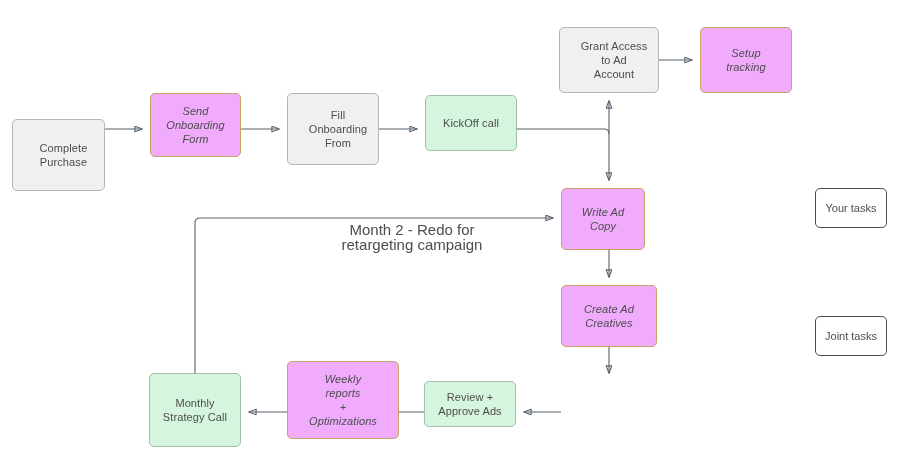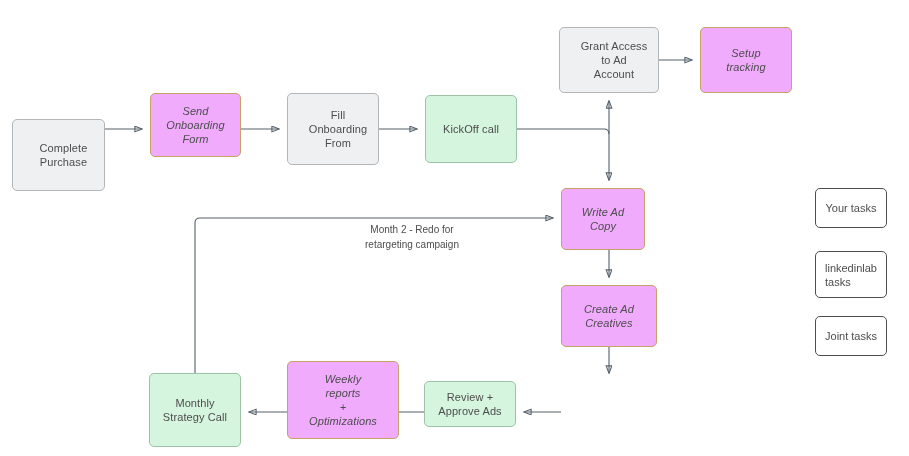--- a/index.html
+++ b/index.html
@@ -47,21 +47,21 @@
   .node.green {
     background: #d6f5de;
     border-color: #9cc3a6;
   }
   .node-label {
     display: block;
     white-space: pre-line;
   }
   .edge-label {
     position: absolute;
-    font-size: 10px;
+    font-size: 15px;
     line-height: 15px;
     color: #4d4d4d;
     text-align: center;
     white-space: pre-line;
   }
   svg.edges {
     position: absolute;
     left: 0;
     top: 0;
     width: 909px;
@@ -134,21 +134,21 @@
   <div class="node orange" style="left:150px;top:93px;width:91px;height:64px;">
     <span class="node-label">Send
 Onboarding
 Form</span>
   </div>
   <div class="node gray" style="left:287px;top:93px;width:92px;height:72px;">
     <span class="node-label">Fill
 Onboarding
 From</span>
   </div>
-  <div class="node green" style="left:425px;top:95px;width:92px;height:68px;">
+  <div class="node green" style="left:425px;top:95px;width:92px;height:56px;">
     <span class="node-label">KickOff call</span>
   </div>
   <div class="node gray" style="left:559px;top:27px;width:100px;height:66px;">
     <span class="node-label">Grant Access
 to Ad
 Account</span>
   </div>
   <div class="node orange" style="left:700px;top:27px;width:92px;height:66px;">
     <span class="node-label">Setup
 tracking</span>
@@ -175,21 +175,17 @@
     <span class="node-label">Monthly
 Strategy Call</span>
   </div>
 
   <div class="edge-label" style="left:297px;top:222px;width:230px;">Month 2 - Redo for
 retargeting campaign</div>
 
   <div class="legend-node gray" style="left:815px;top:188px;width:72px;height:40px;">
     <span class="node-label">Your tasks</span>
   </div>
-  <div class="legend-node orange" style="left:815px;top:251px;width:72px;height:47px;">
-    <span class="node-label">linkedinlab
-tasks</span>
-  </div>
   <div class="legend-node green" style="left:815px;top:316px;width:72px;height:40px;">
     <span class="node-label">Joint tasks</span>
   </div>
 
 </div>
 
 </body></html>

